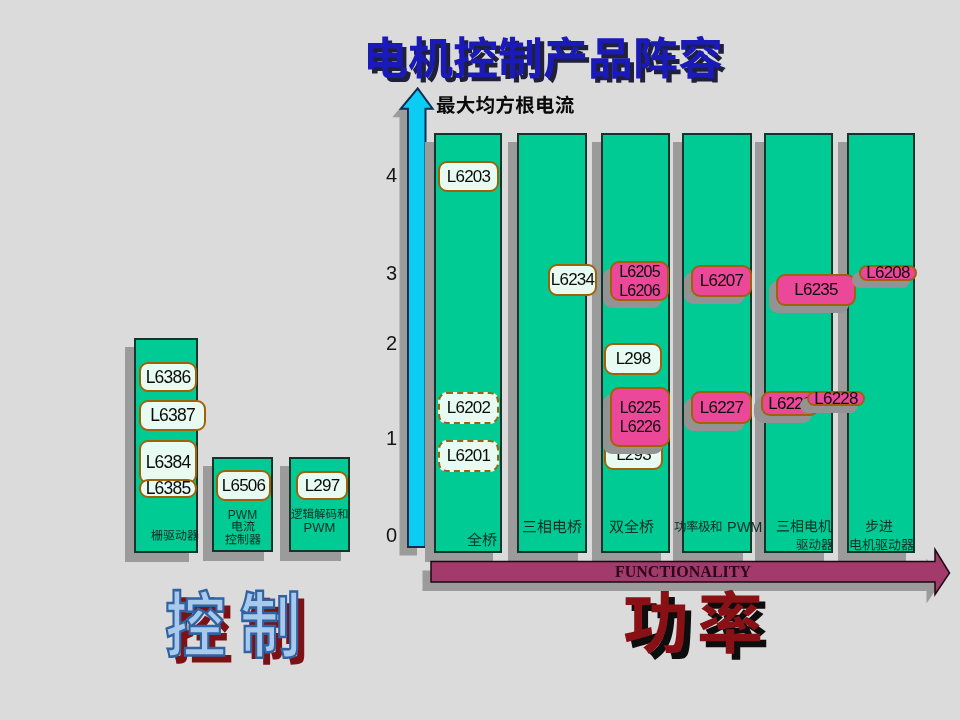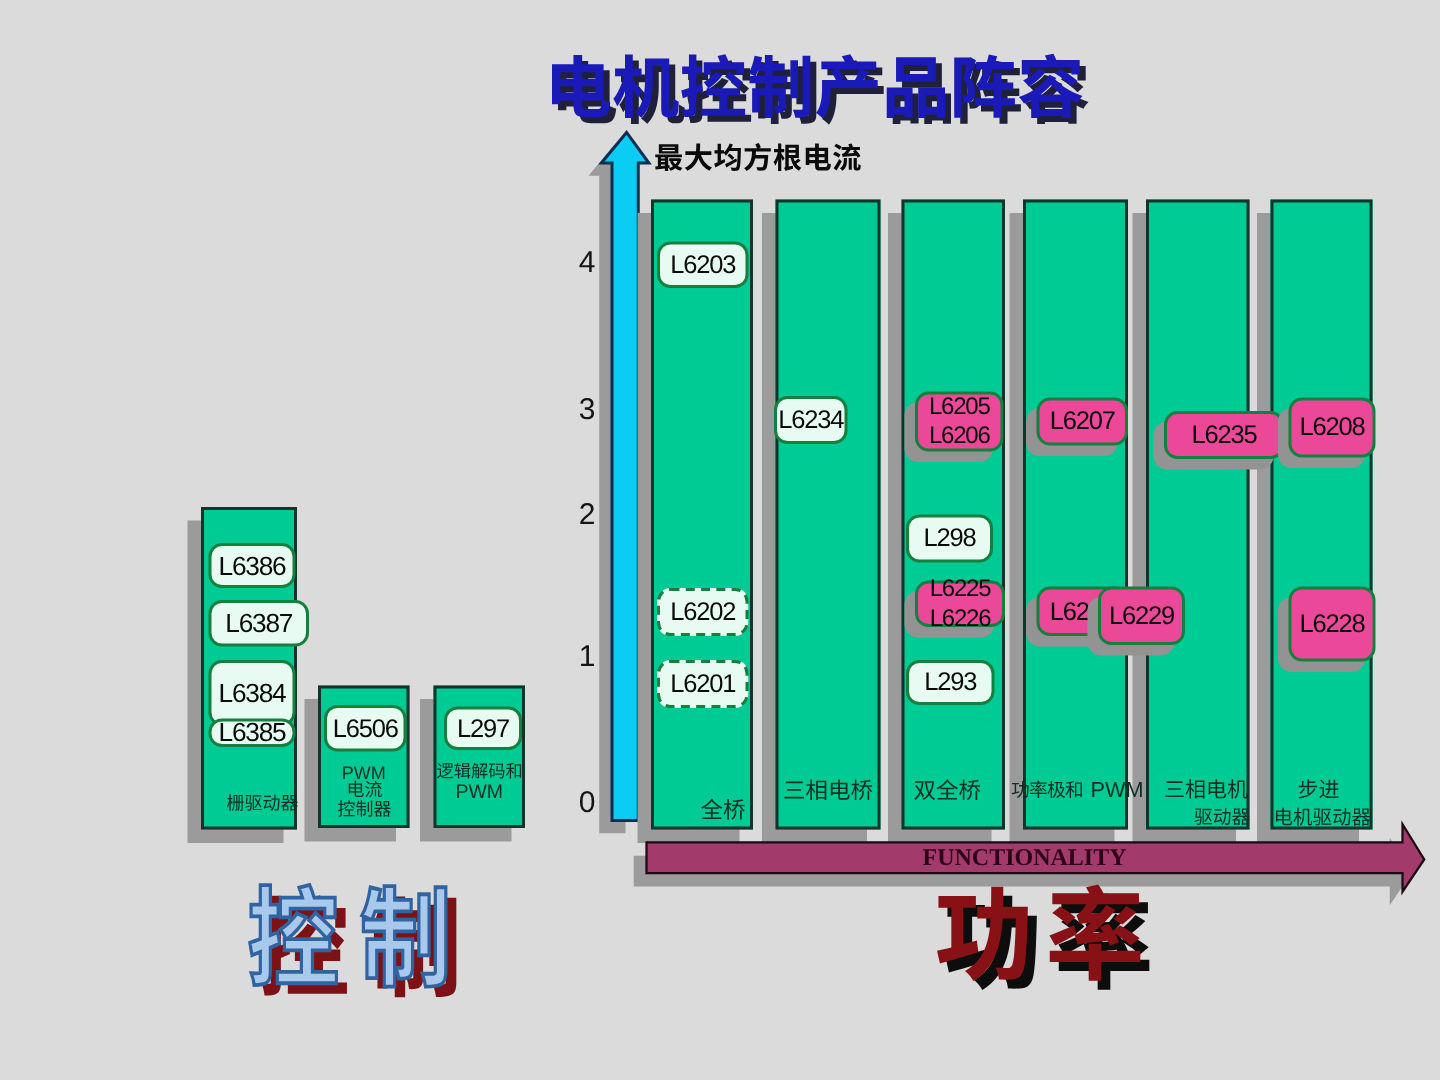--- a/index.html
+++ b/index.html
@@ -1,18 +1,18 @@
 <!DOCTYPE html>
 <html><head><meta charset="utf-8"><style>
 html,body{margin:0;padding:0}
 body{width:960px;height:720px;position:relative;background:#dbdbdb;overflow:hidden;
   font-family:"Liberation Sans",sans-serif}
 .col{position:absolute;background:#00cb95;border:2px solid #10352a;box-sizing:border-box;
   box-shadow:-9px 9px 0 #9b9b9b}
-.chip{position:absolute;background:#e7fbf2;border:2px solid #15803d;border-radius:9px;
+.chip{position:absolute;background:#e7fbf2;border:2px solid #a16207;border-radius:9px;
   box-sizing:border-box;display:flex;align-items:center;justify-content:center;
   font-size:17px;color:#0b0b0b;letter-spacing:-0.8px}
 .chipy{background:#ec4899;box-shadow:-7px 7px 0 #939393}
 .dash{border-style:dashed}
 .tick{position:absolute;width:20px;text-align:right;font-size:20px;color:#151515}
 .small{font-size:16px;line-height:19.5px;text-align:center}
 .lchip{font-size:17.5px}
 </style></head><body>
 
 <svg width="0" height="0" style="position:absolute">
@@ -123,21 +123,21 @@
 <div class="col" style="left:212px;top:457px;width:61px;height:95px"></div>
 
 <div class="col" style="left:289px;top:457px;width:61px;height:95px"></div>
 
 <div class="chip " style="left:438px;top:161px;width:61px;height:31px">L6203</div>
 
 <div class="chip dash" style="left:438px;top:392px;width:61px;height:32px">L6202</div>
 
 <div class="chip dash" style="left:438px;top:440px;width:61px;height:32px">L6201</div>
 
-<div class="chip " style="left:516px;top:264px;width:49px;height:32px">L6234</div>
+<div class="chip " style="left:548px;top:264px;width:49px;height:32px">L6234</div>
 
 <div class="chip " style="left:604px;top:343px;width:58px;height:32px">L298</div>
 
 <div class="chip " style="left:604px;top:440px;width:59px;height:30px">L293</div>
 
 <div class="chip lchip" style="left:139px;top:362px;width:58px;height:30px">L6386</div>
 
 <div class="chip lchip" style="left:139px;top:400px;width:67px;height:31px">L6387</div>
 
 <div class="chip lchip" style="left:139px;top:440px;width:58px;height:44px">L6384</div>
@@ -145,45 +145,45 @@
 <div class="chip lchip" style="left:139px;top:479px;width:58px;height:19px">L6385</div>
 
 <div class="chip " style="left:216px;top:470px;width:55px;height:31px">L6506</div>
 
 <div class="chip " style="left:296px;top:471px;width:52px;height:29px">L297</div>
 
 <div class="chip chipy small" style="left:610px;top:261px;width:59px;height:40px">
     <div>L6205<br>L6206</div>
   </div>
 
-<div class="chip chipy small" style="left:610px;top:387px;width:60px;height:31px">
+<div class="chip chipy small" style="left:610px;top:387px;width:60px;height:60px">
     <div>L6225<br>L6226</div>
   </div>
 
 <div class="chip chipy " style="left:691px;top:265px;width:61px;height:32px">
     <div>L6207</div>
   </div>
 
 <div class="chip chipy " style="left:776px;top:274px;width:80px;height:32px">
     <div>L6235</div>
   </div>
 
-<div class="chip chipy " style="left:859px;top:265px;width:58px;height:40px">
+<div class="chip chipy " style="left:859px;top:265px;width:58px;height:16px">
     <div>L6208</div>
   </div>
 
 <div class="chip chipy " style="left:691px;top:391px;width:61px;height:33px">
     <div>L6227</div>
   </div>
 
-<div class="chip chipy " style="left:732px;top:391px;width:58px;height:39px">
+<div class="chip chipy " style="left:761px;top:391px;width:58px;height:25px">
     <div>L6229</div>
   </div>
 
-<div class="chip chipy " style="left:859px;top:391px;width:58px;height:50px">
+<div class="chip chipy " style="left:807px;top:391px;width:58px;height:15px">
     <div>L6228</div>
   </div>
 
 <svg style="position:absolute;left:467px;top:532px" width="36" height="18">
     <g fill="#0d2f24">
       <use href="#gr5168" transform="translate(0.0 13.2) scale(0.0150 -0.0150)"></use>
       <use href="#gr6865" transform="translate(15.0 13.2) scale(0.0150 -0.0150)"></use>
     </g>
   </svg>
 

